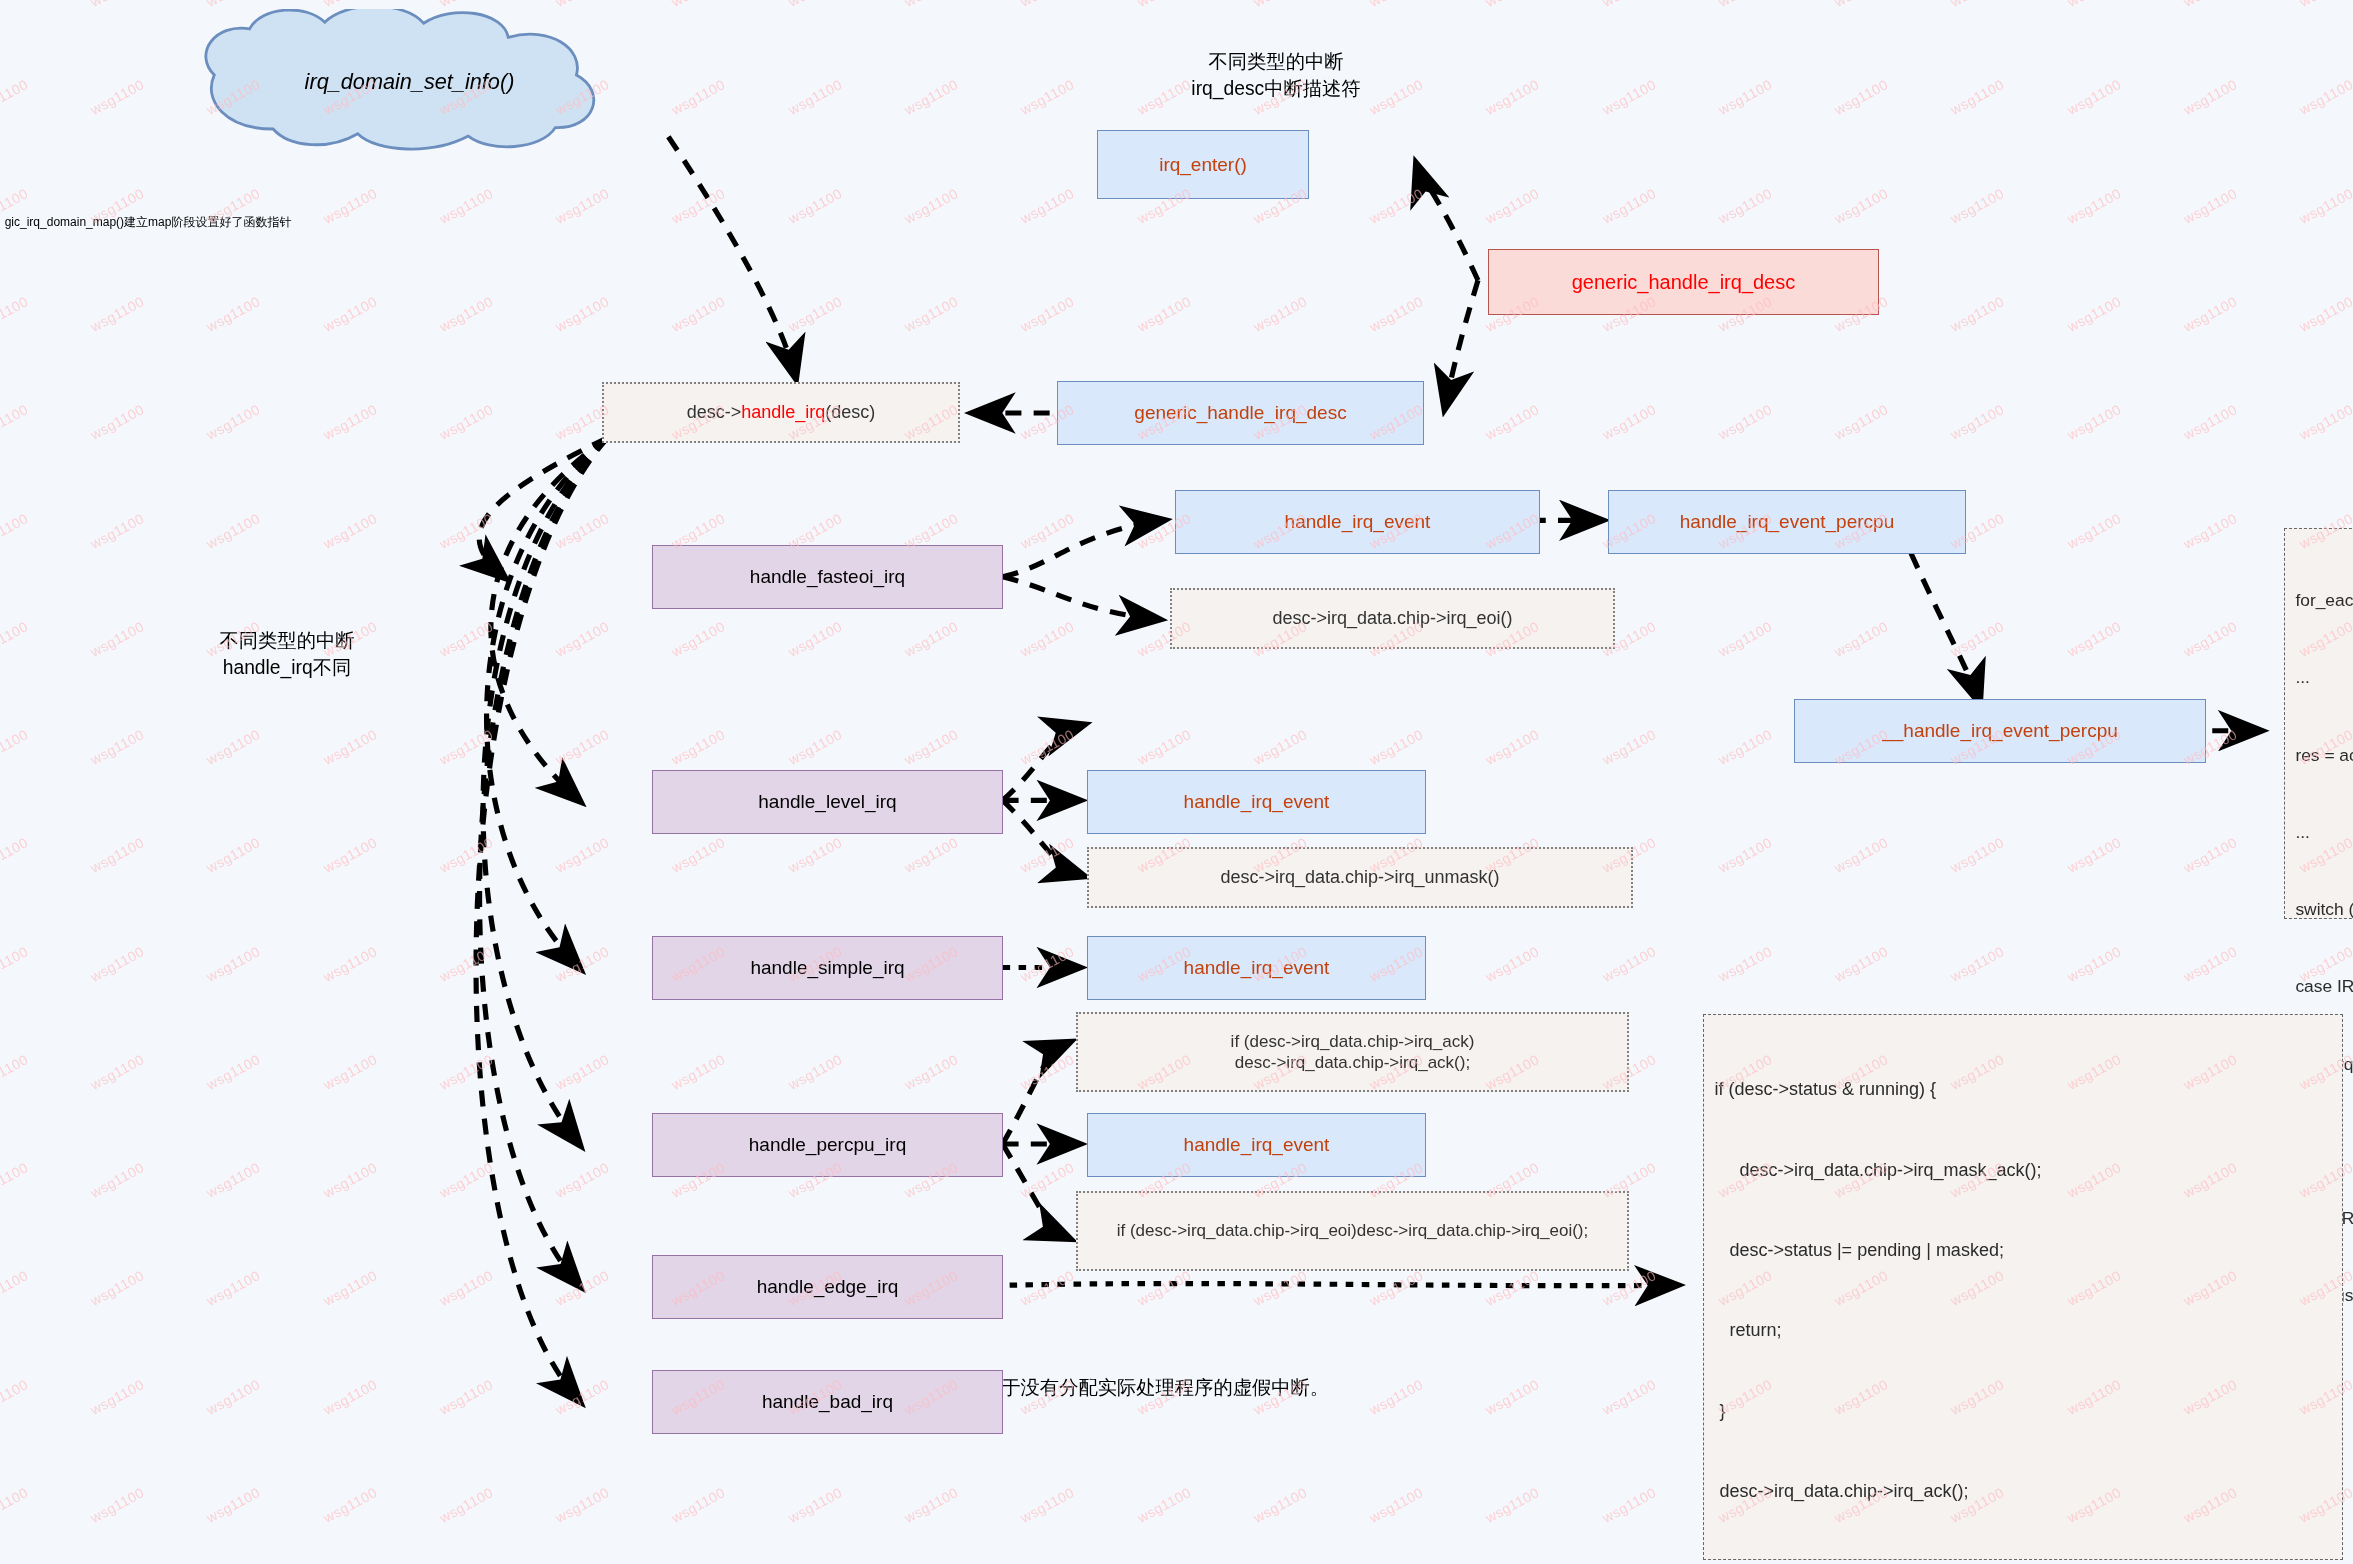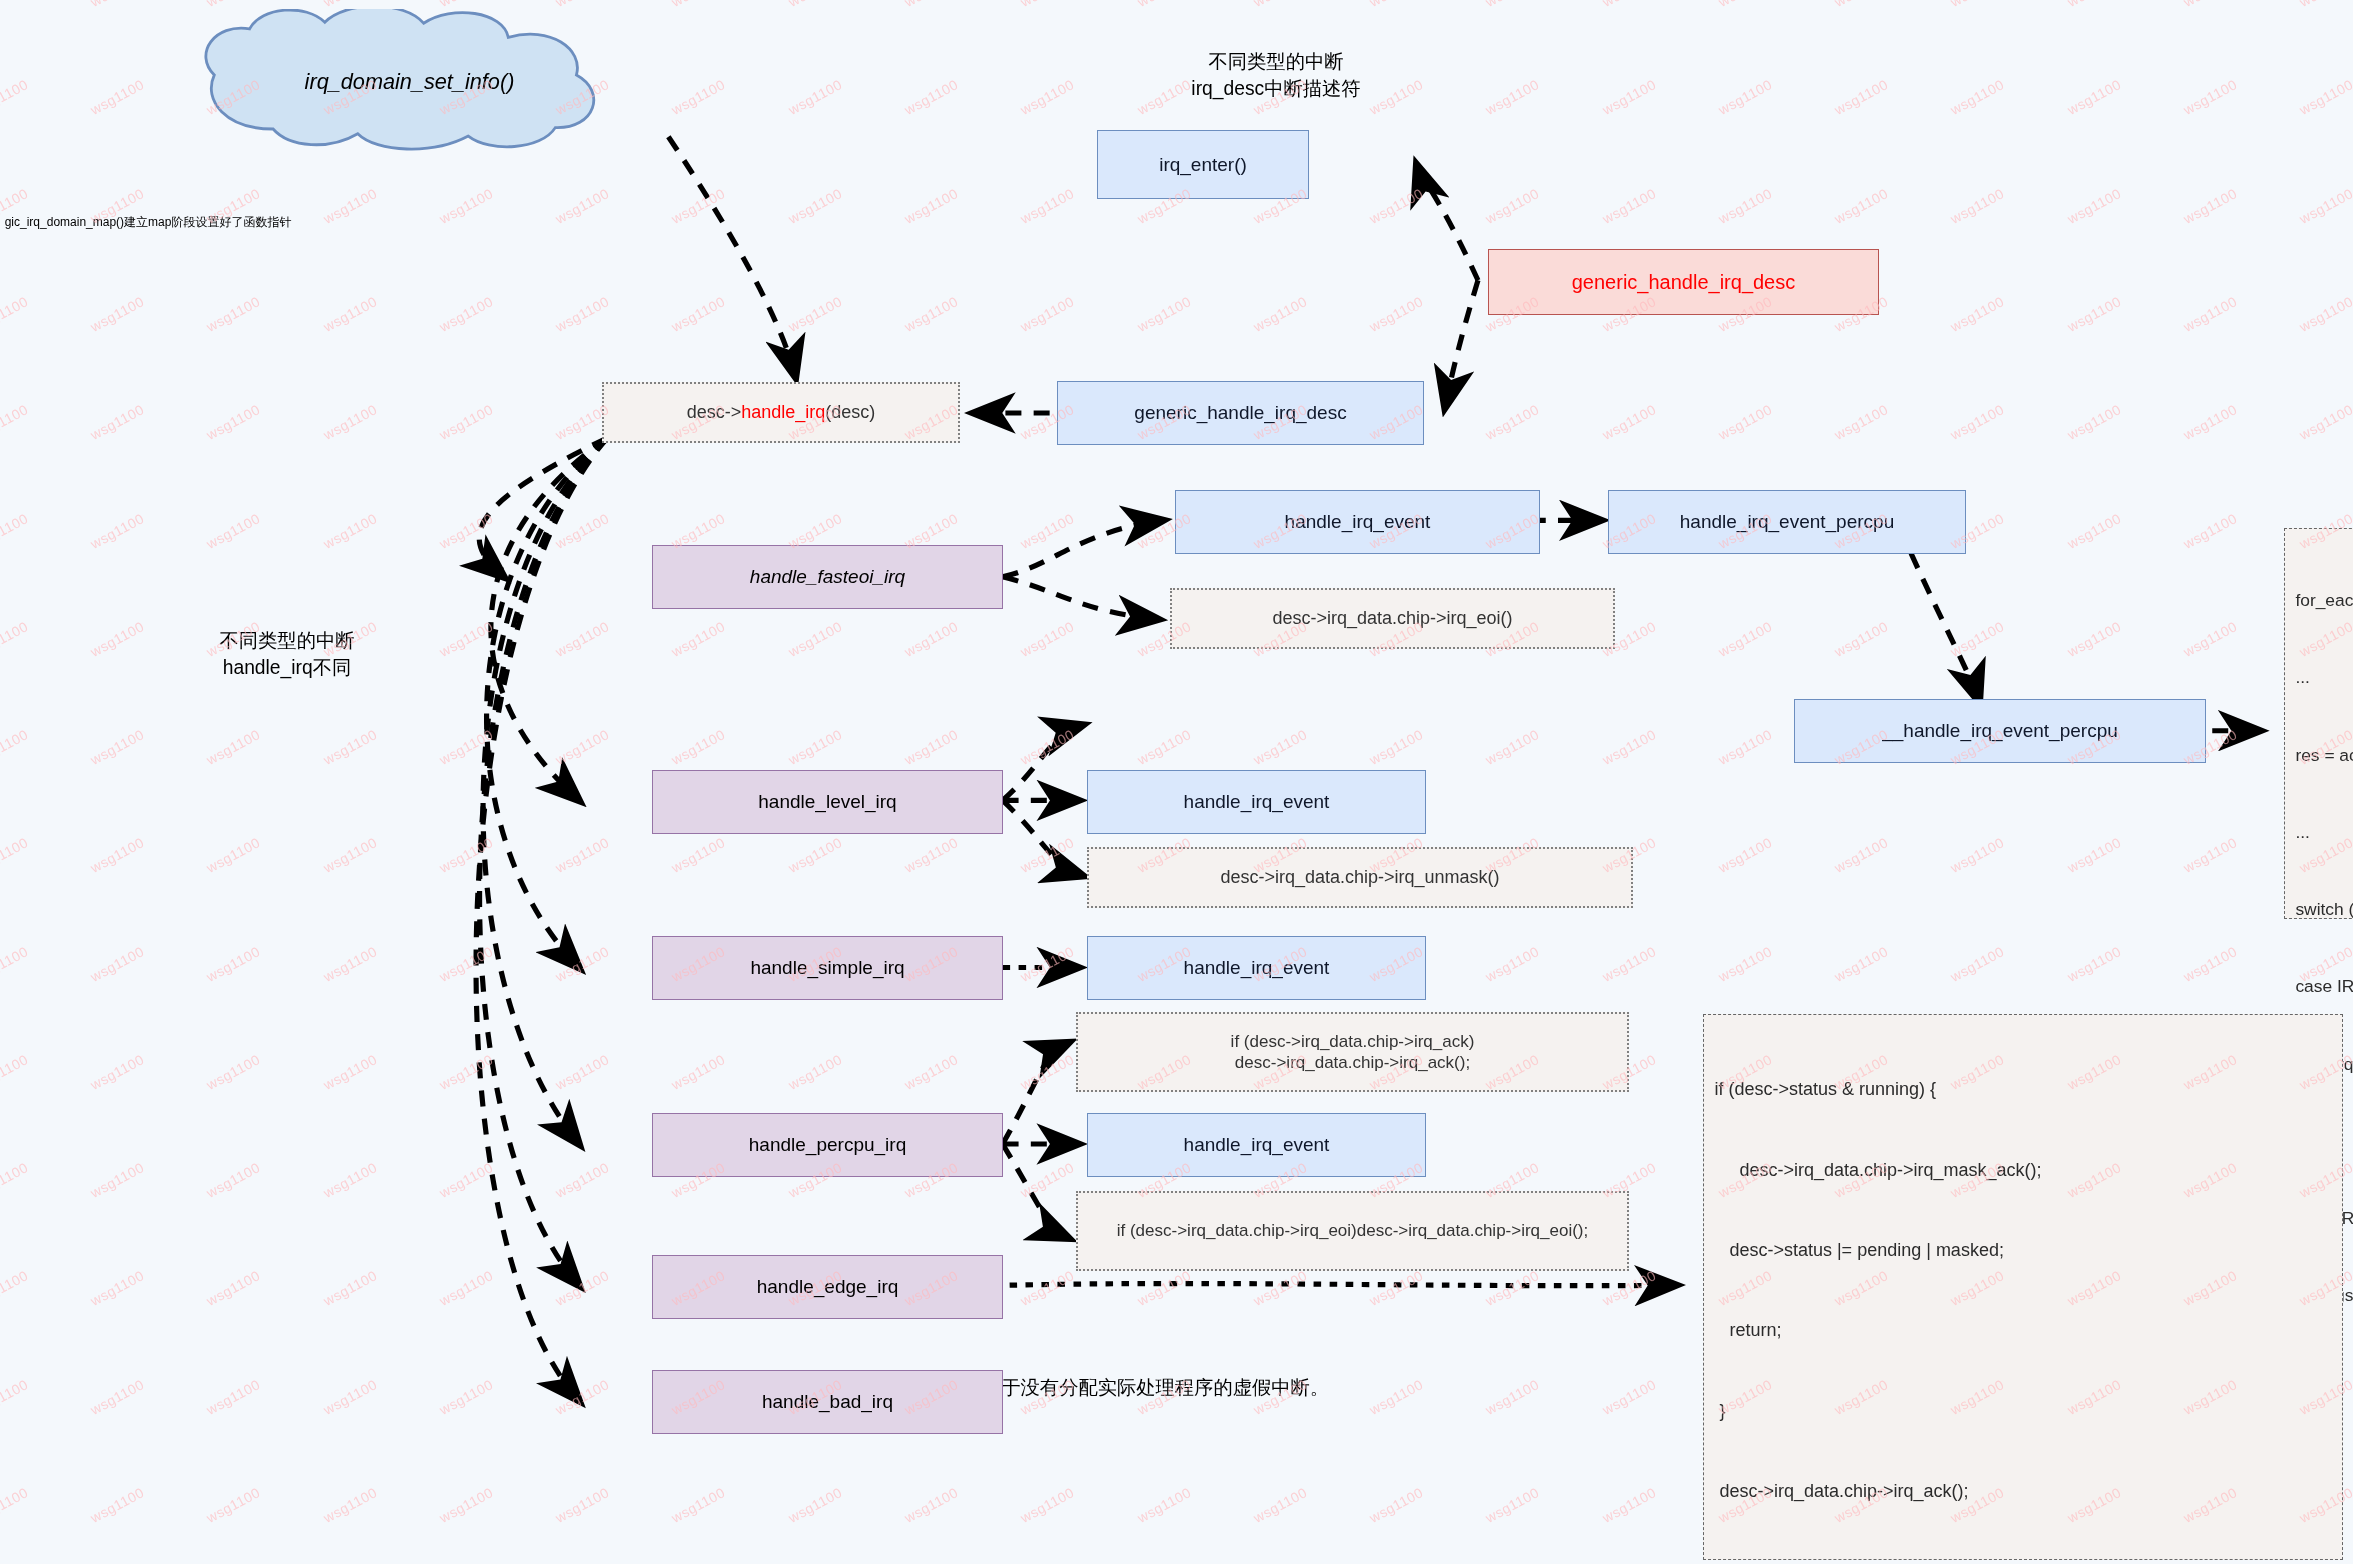--- a/index.html
+++ b/index.html
@@ -41,21 +41,21 @@
     display: flex;
     align-items: center;
     justify-content: center;
     text-align: center;
     z-index: 3;
     white-space: nowrap;
   }
   .n-blue {
     background: #dae8fc;
     border: 1.4px solid #6c8ebf;
-    color: #0f172a;
+    color: #c2410c;
     font-size: 19px;
   }
   .n-purple {
     background: #e1d5e7;
     border: 1.4px solid #9673a6;
     color: #000;
     font-size: 19px;
   }
   .n-red {
     background: #fadbd8;
@@ -181,21 +181,21 @@
   </div>
 
   <div class="node n-blue" style="left:1057px;top:381px;width:367px;height:64px;">
     <span>generic_handle_irq_desc</span>
   </div>
 
   <div class="node n-dot" style="left:602px;top:382px;width:358px;height:61px;border-width:2.4px;">
     <span><span>desc-&gt;</span><span class="red">handle_irq</span><span>(desc)</span></span>
   </div>
 
-  <div class="node n-purple" style="left:652px;top:545px;width:351px;height:64px;font-style:italic;">
+  <div class="node n-purple" style="left:652px;top:545px;width:351px;height:64px;">
     <span>handle_fasteoi_irq</span>
   </div>
 
   <div class="node n-purple" style="left:652px;top:770px;width:351px;height:64px;">
     <span>handle_level_irq</span>
   </div>
 
   <div class="node n-purple" style="left:652px;top:936px;width:351px;height:64px;">
     <span>handle_simple_irq</span>
   </div>

